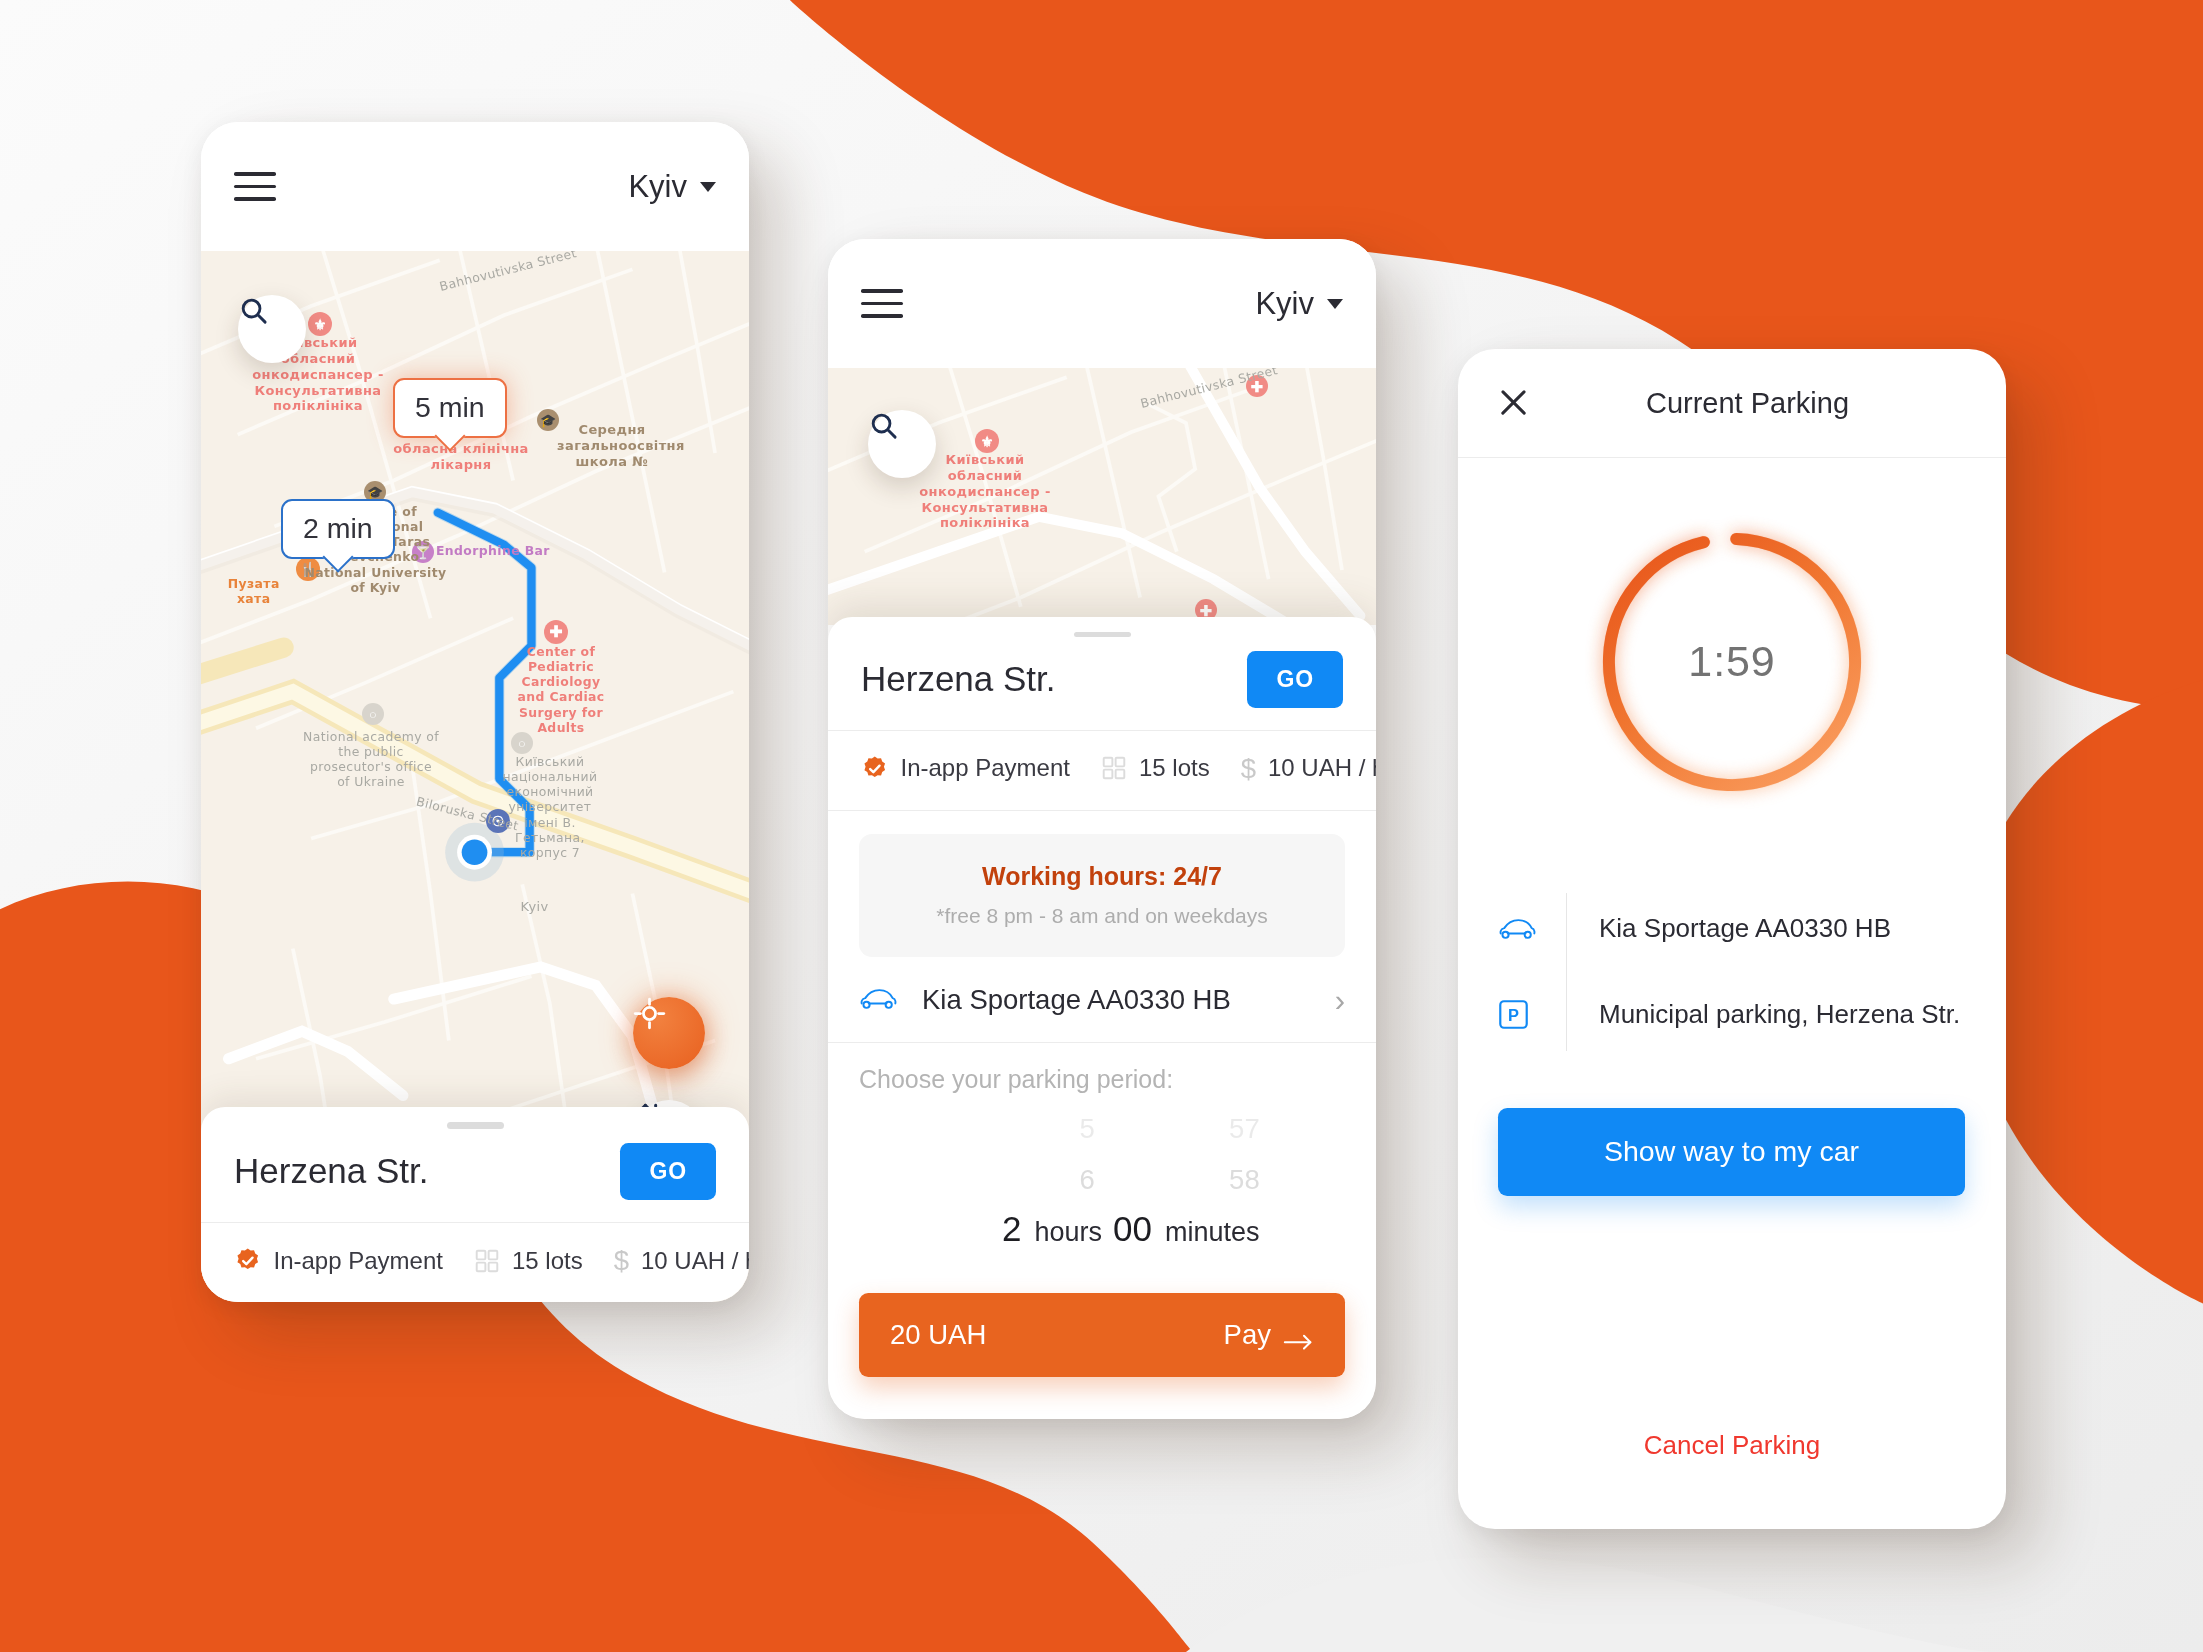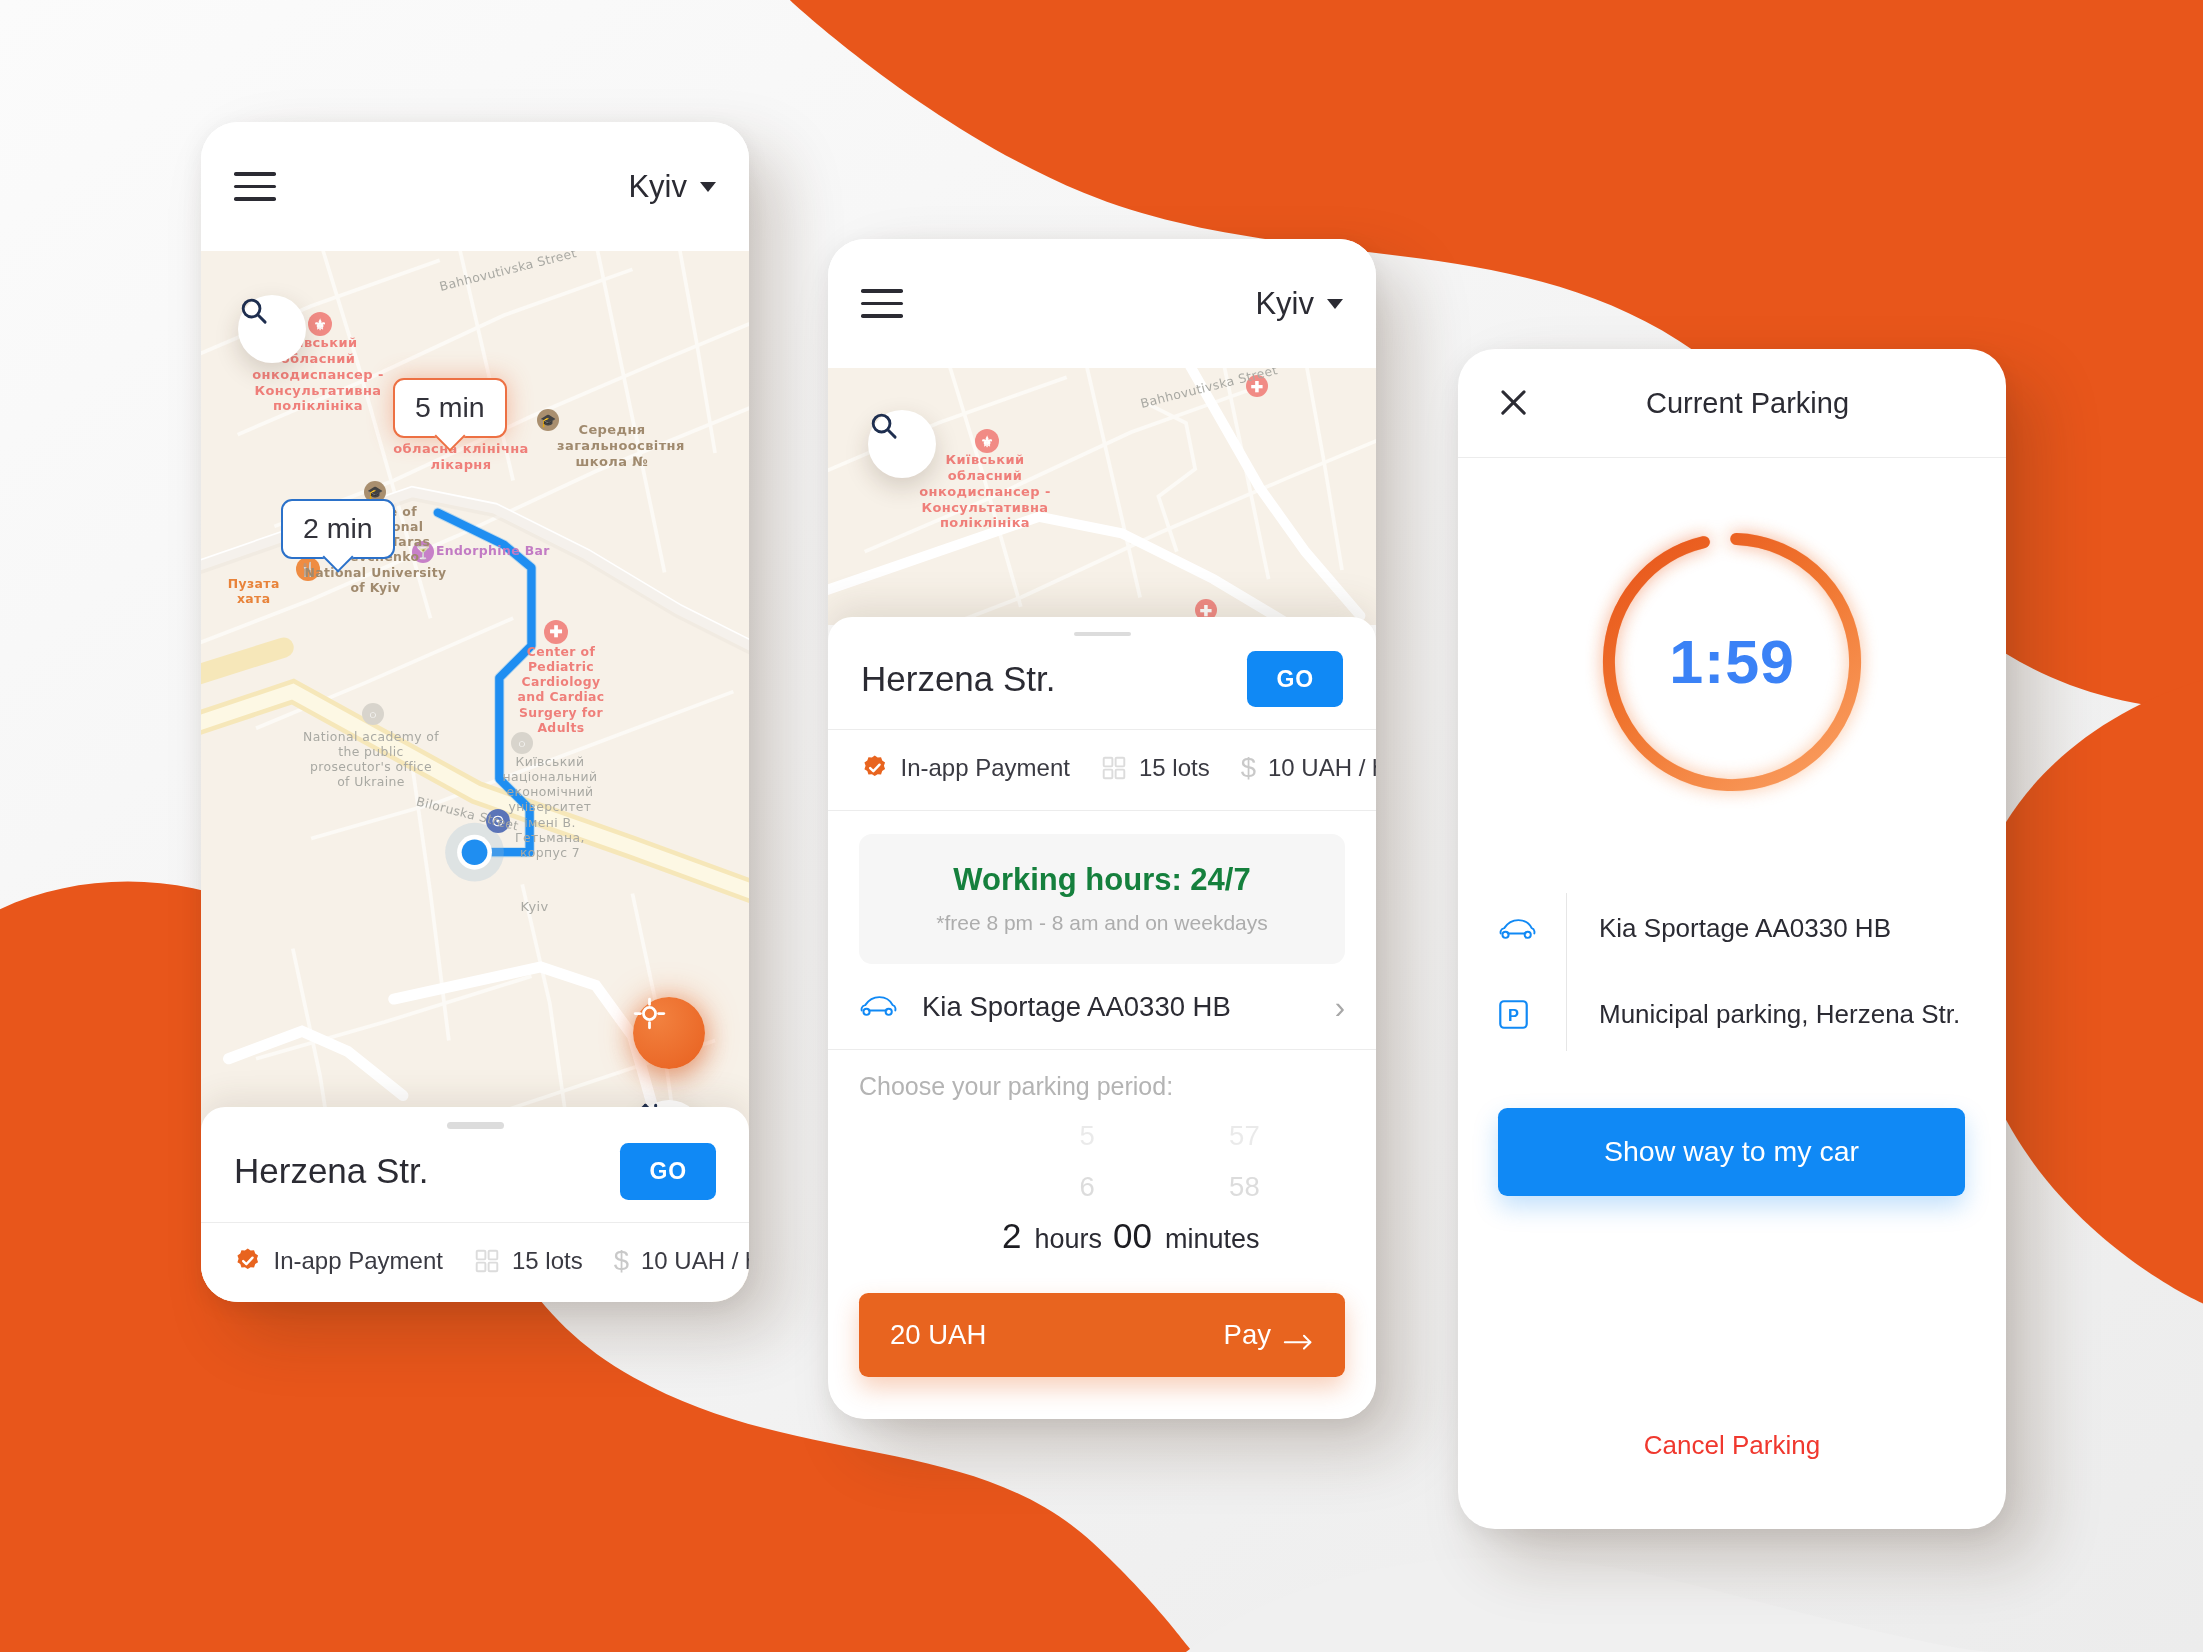--- a/index.html
+++ b/index.html
@@ -120,21 +120,21 @@
   .sheet2 {
     position:absolute; left:0; right:0; top: 378px; bottom:0; background:#fff;
     border-radius: 24px 24px 37px 37px;
     box-shadow: 0 -11px 37px rgba(80,60,40,0.13);
     z-index:8; display:flex; flex-direction:column;
   }
   .hours-box {
     margin: 24px 31px 0; background:#f6f6f6; border-radius:13px;
     padding: 27.5px 18.4px 29px; text-align:center;
   }
-  .hours-title { font-size:31px; font-weight:700; color:#15803d; }
+  .hours-title { font-size:25px; font-weight:700; color:#c2410c; }
   .hours-sub { font-size:21px; color:#adadad; margin-top:13px; }
 
   .car-row { display:flex; align-items:center; gap:24px; padding: 27.5px 31px 26px; cursor:pointer; }
   .car-row .label { font-size:27.5px; color:#2b2b33; flex:1; }
   .chev { color:#a8a8a8; font-size:31px; line-height:1; }
 
   .picker-label { font-size:25px; color:#b4b4b4; padding: 22px 31px 0; }
   .picker {
     position:relative; margin-top: 9.2px; height: 250px; overflow:hidden;
     display:flex; justify-content:center; gap: 0;
@@ -173,21 +173,21 @@
     content:""; position:absolute; left:0; top:14.7px; width:33px; height:3.2px; background:#2b2b33; border-radius:1.8px;
   }
   .close-x::before { transform:rotate(45deg); }
   .close-x::after  { transform:rotate(-45deg); }
 
   .timer-wrap { display:flex; justify-content:center; margin-top: 57px; position:relative; }
   .timer { position:relative; width:294px; height:294px; }
   .timer svg { position:absolute; inset:0; }
   .timer-text {
     position:absolute; inset:0; display:flex; align-items:center; justify-content:center;
-    font-size:61px; font-weight:700; color:#3b82f6; letter-spacing:0.9px;
+    font-size:43px; font-weight:400; color:#737373; letter-spacing:0.9px;
   }
 
   .details { margin: 77px 0 0; padding: 0 40px; position:relative; }
   .det-row { display:flex; align-items:center; height: 86px; }
   .det-icon { width: 68px; flex:0 0 auto; display:flex; align-items:center; justify-content:flex-start; }
   .det-text { font-size:26px; color:#2b2b33; padding-left: 33px; }
   .det-line { position:absolute; left: 108px; top: 7.3px; bottom: 7.3px; width:0.9px; background:#e6e6e6; }
 
   .blue-btn {
     margin: 50px 40px 0; background:#1089f5; color:#fff; border:none; border-radius:9.2px;

